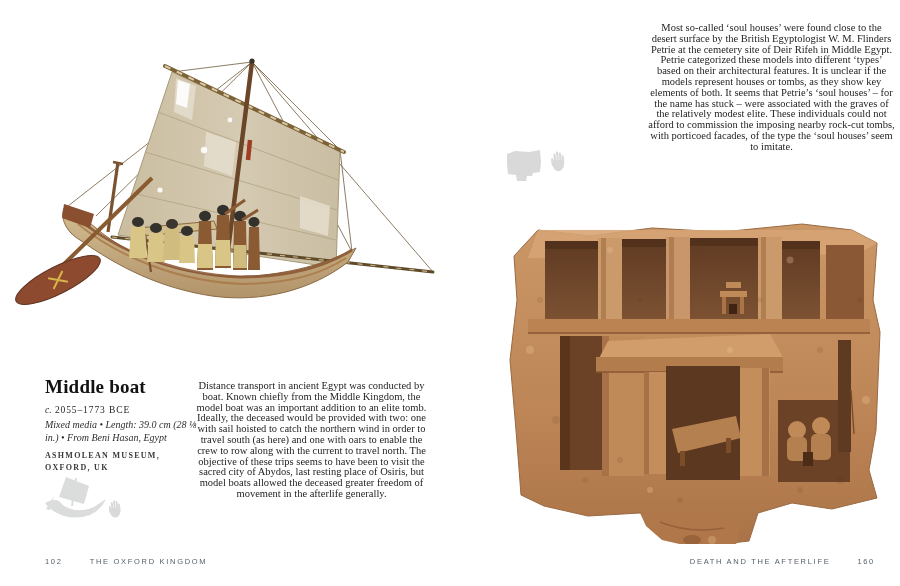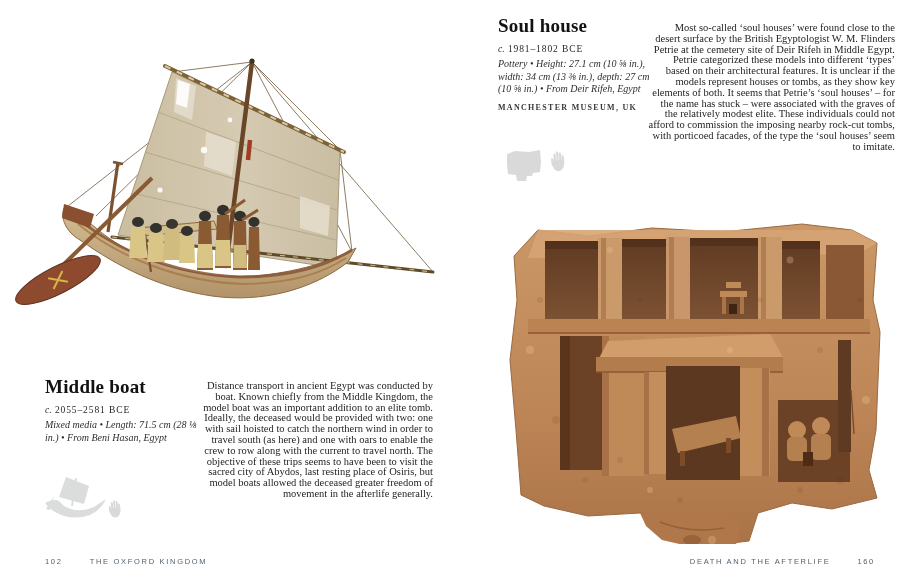--- a/index.html
+++ b/index.html
@@ -13,21 +13,21 @@
   
   .col-title{
     font-size:19px;font-weight:700;color:#121212;margin:0 0 8px 0;
     letter-spacing:.2px;line-height:20px;
   }
   .date-line{font-size:9.5px;letter-spacing:.9px;color:#262626;margin-bottom:4px;white-space:nowrap;}
   .date-line .circa{font-style:italic;letter-spacing:0;}
   .materials{font-style:italic;font-size:10px;line-height:12.5px;color:#2d2d2d;margin-bottom:6px;}
   .museum{font-size:8px;font-weight:700;letter-spacing:1.3px;line-height:12px;color:#3a3a3a;}
   
-  .body-text{font-size:10.5px;line-height:10.8px;color:#242424;text-align:right;}
+  .body-text{font-size:10.5px;line-height:10.8px;color:#242424;text-align:center;}
   
   .footer{
     font-family:"Liberation Sans","DejaVu Sans",sans-serif;
     font-size:7.5px;letter-spacing:1.7px;color:#55606a;
     display:flex;align-items:baseline;gap:27px;white-space:nowrap;
   }
   
   .scale-icon svg{display:block;}
   .hand-tilt{transform:rotate(-6deg);}
   .photo svg{display:block;}
@@ -144,22 +144,23 @@
         <g transform="translate(254,224)">
             <ellipse cx="0" cy="-2" rx="5.5" ry="5" fill="#33312c"></ellipse>
             <path d="M-5,3 L5,3 L6,46 L-6,46 Z" fill="#8a5a32"></path>
           </g>
       </g>
     </svg>
   </div>
 
   <div class="abs" style="left:45px;top:377px;width:170px;">
     <h1 class="col-title">Middle boat</h1>
-    <div class="date-line"><span class="circa">c.</span> <span>2055–2581 BCE</span></div>
-    <div class="materials" style="width:158px;">Mixed media • Length: 71.5 cm (28 ⅛ in.) • From Beni Hasan, Egypt</div>
+    <div class="date-line"><span class="circa">c.</span> <span>2055–1773 BCE</span></div>
+    <div class="materials" style="width:158px;">Mixed media • Length: 39.0 cm (28 ⅛ in.) • From Beni Hasan, Egypt</div>
+    <div class="museum" style="width:140px;">ASHMOLEAN MUSEUM, OXFORD, UK</div>
   </div>
 
   <div class="scale-icon abs" style="left:42px;top:476px;">
     <svg width="68" height="46" viewBox="0 0 68 46" fill="#dbdcdc">
       <polygon points="24,1 47,10 42,28 17,21"></polygon>
       <polygon points="33,2 35,2 31,30 29,30"></polygon>
       <path d="M3,27 Q12,22 17,25 L22,30 Q36,38 52,31 L64,23 Q59,34 48,39 Q30,45 15,37 Q7,33 3,27 Z"></path>
       <path d="M12,20 L4,33 L8,34 Z"></path>
     </svg>
   </div>
@@ -177,26 +178,20 @@
   <div class="body-text abs" style="left:190px;top:381px;width:243px;">Distance transport in ancient Egypt was conducted by boat. Known chiefly from the Middle Kingdom, the model boat was an important addition to an elite tomb. Ideally, the deceased would be provided with two: one with sail hoisted to catch the northern wind in order to travel south (as here) and one with oars to enable the crew to row along with the current to travel north. The objective of these trips seems to have been to visit the sacred city of Abydos, last resting place of Osiris, but model boats allowed the deceased greater freedom of movement in the afterlife generally.</div>
 
   <div class="footer abs" style="left:45px;top:557px;text-align:center;">
     <span>102</span>
     <span>THE OXFORD KINGDOM</span>
   </div>
 </section>
 
 <section class="abs" style="left:450px;top:0;width:450px;height:586px;">
 
-  <div class="abs" style="left:48px;top:16px;width:155px;">
-    <h1 class="col-title">Soul house</h1>
-    <div class="date-line"><span class="circa">c.</span> <span>1981–1802 BCE</span></div>
-    <div class="materials" style="width:152px;">Pottery • Height: 27.1 cm (10 ⅝ in.), width: 34 cm (13 ⅜ in.), depth: 27 cm (10 ⅝ in.) • From Deir Rifeh, Egypt</div>
-    <div class="museum">MANCHESTER MUSEUM, UK</div>
-  </div>
 
   <div class="scale-icon abs" style="left:55px;top:147px;">
     <svg width="38" height="36" viewBox="0 0 38 36" fill="#d9d9d9">
       <path d="M2,7 L10,4 L24,5 L35,3 L36,15 L35,25 L28,26 L27,29 L22,29 L21,34 L12,34 L11,28 L3,27 L2,17 Z"></path>
     </svg>
   </div>
   <div class="scale-icon abs hand-tilt" style="left:99px;top:149px;">
     <svg width="17" height="25" viewBox="0 0 20 28" fill="#d9d9d9">
       <rect x="2.8" y="9.5" width="2.6" height="9" rx="1.3"></rect>
       <rect x="6.0" y="4.2" width="2.6" height="13" rx="1.3"></rect>

